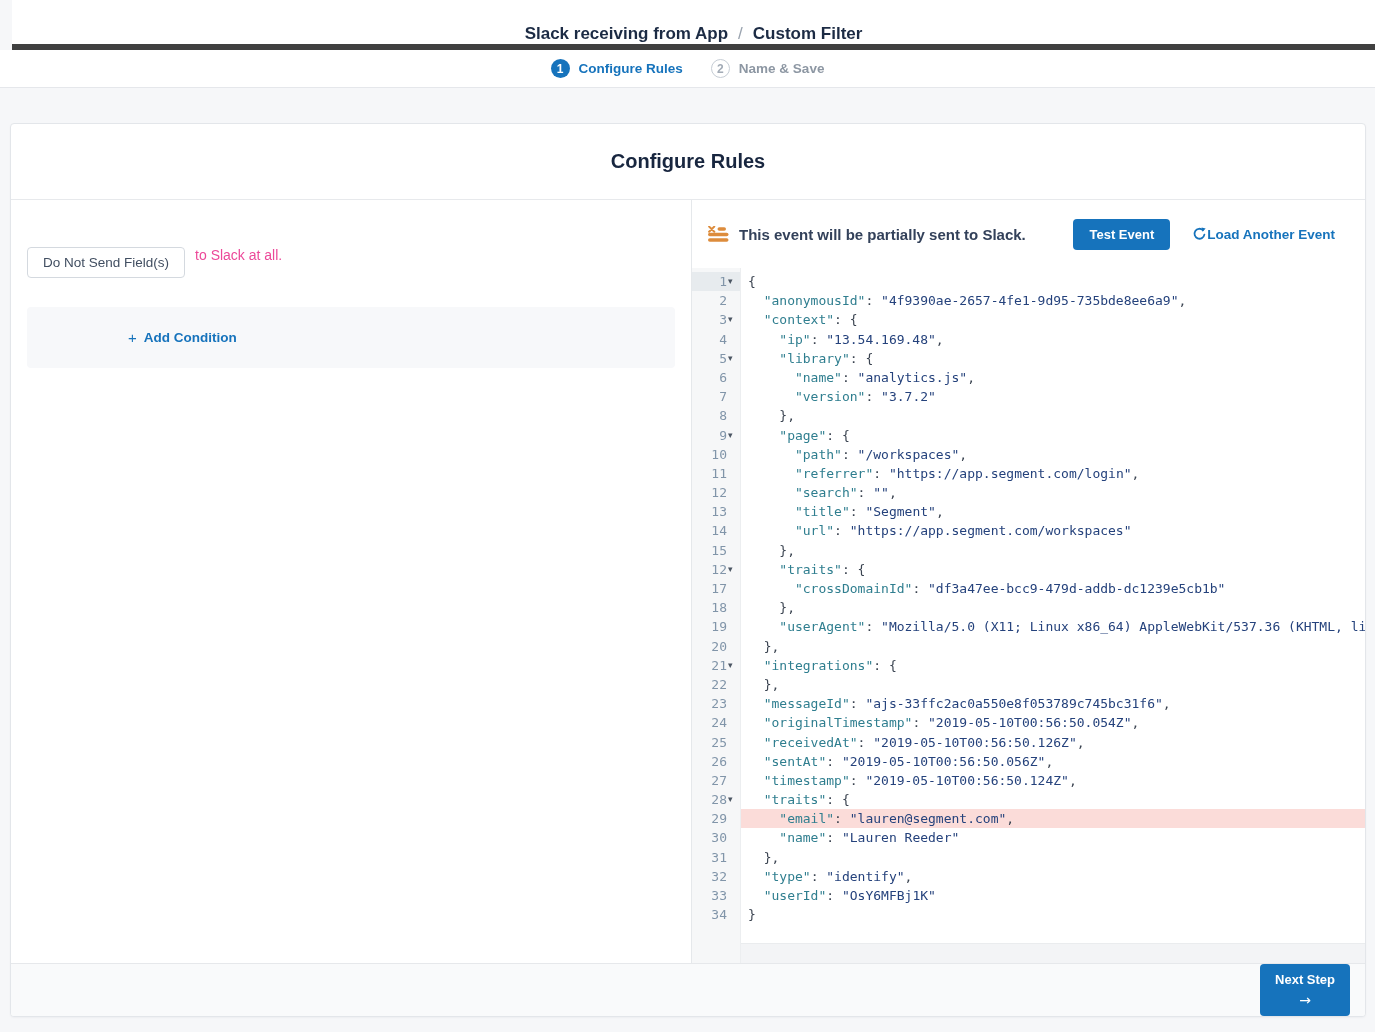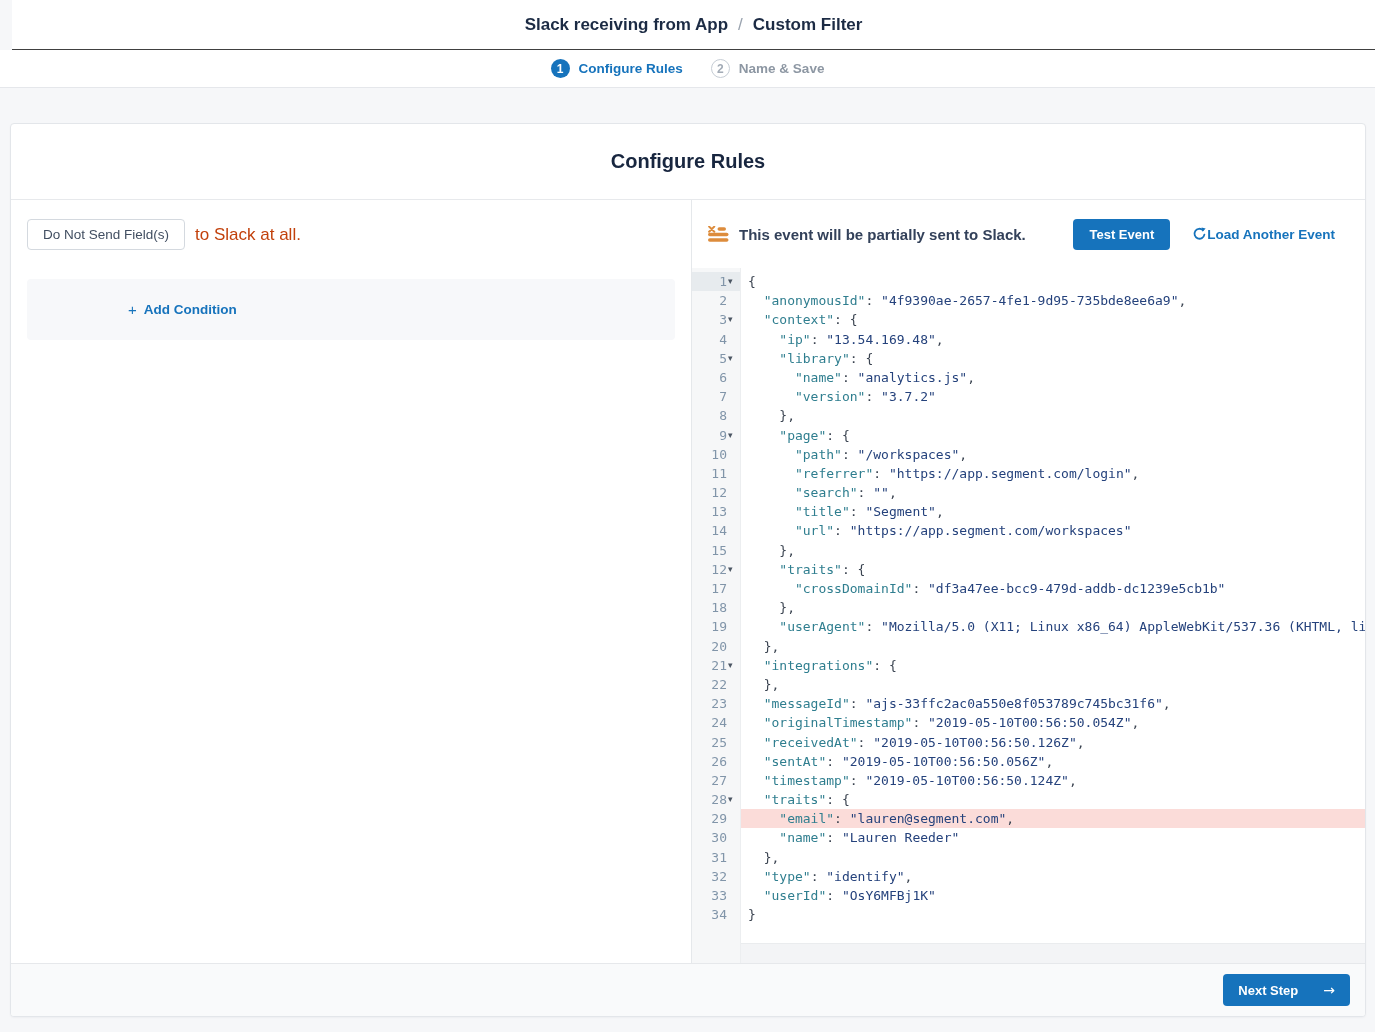--- a/index.html
+++ b/index.html
@@ -6,22 +6,22 @@
   html,body { width:1375px; height:1032px; }
   body {
     font-family:"Liberation Sans", sans-serif;
     background:#f6f7f9;
     color:#1f2b43;
     overflow:hidden;
   }
 
   
   .top-header {
-    height:50px; background:#ffffff; border-bottom:1px solid #404040;
-    display:flex; align-items:center; justify-content:center;margin-left:12px;
+    height:50px; background:#ffffff; border-bottom:6px solid #404040;
+    display:flex; align-items:flex-end; justify-content:center;margin-left:12px;
   }
   .top-header .crumb { font-size:17px; font-weight:700; color:#1c2b44; }
   .top-header .sep { color:#9aa3af; font-weight:400; margin:0 10px; font-size:17px; }
 
   
   .stepbar {
     height:38px; background:#ffffff; border-bottom:1px solid #e5e7eb;
     display:flex; align-items:center; justify-content:center; gap:28px;
   }
   .step { display:flex; align-items:center; gap:9px; }
@@ -50,27 +50,27 @@
   .card-head {
     height:76px; display:flex; align-items:center; justify-content:center;
     border-bottom:1px solid #e7e9ec;
   }
   .card-title { font-size:20px; font-weight:700; color:#18263f; }
 
   .card-body { flex:1; display:flex; min-height:0; }
 
   
   .rules-panel { width:680px; padding:19px 16px; }
-  .condition-row { display:flex; align-items:center; gap:8px; }
+  .condition-row { display:flex; gap:8px;margin-top:28px; }
   .pill-btn {
     background:#ffffff; border:1px solid #d4d9df; border-radius:4px;
     padding:0 15px; height:31px; display:flex; align-items:center;
     font-size:13.5px; color:#414e61; cursor:pointer; white-space:nowrap;
   }
-  .suffix-text { font-size:17px; color:#c2410c; margin-left:2px; }
+  .suffix-text { font-size:14px; color:#ec4899; margin-left:2px; }
   .add-box {
     margin-top:29px; height:61px; background:#f7f8fa; border-radius:4px;
     display:flex; align-items:center; padding-left:101px;
   }
   .add-link {
     display:flex; align-items:center; gap:7px;
     color:#1673bc; font-size:13.5px; font-weight:700; cursor:pointer;
   }
   .add-link .plus { font-size:15px; font-weight:400; }
 
@@ -119,22 +119,23 @@
   }
 
   
   .card-footer {
     height:53px; background:#f9fafb; border-top:1px solid #e6e8eb;
     display:flex; align-items:center; justify-content:flex-end; padding-right:15px;
   }
   .next-btn {
     background:#1673bc; color:#ffffff; border:none; border-radius:4px;
     font-size:13px; font-weight:700; padding:8px 15px; cursor:pointer;
-    display:flex; align-items:center; gap:25px;
+    display:flex; align-items:center; gap:5px;
     font-family:"Liberation Sans", sans-serif;
+    flex-direction:column;
   }
   .next-btn .arrow { font-family:"DejaVu Sans", sans-serif; font-size:14px; font-weight:400; }
 </style>
 </head>
 <body>
 
 <div class="top-header">
   <span class="crumb">Slack receiving from App</span>
   <span class="sep">/</span>
   <span class="crumb">Custom Filter</span>

